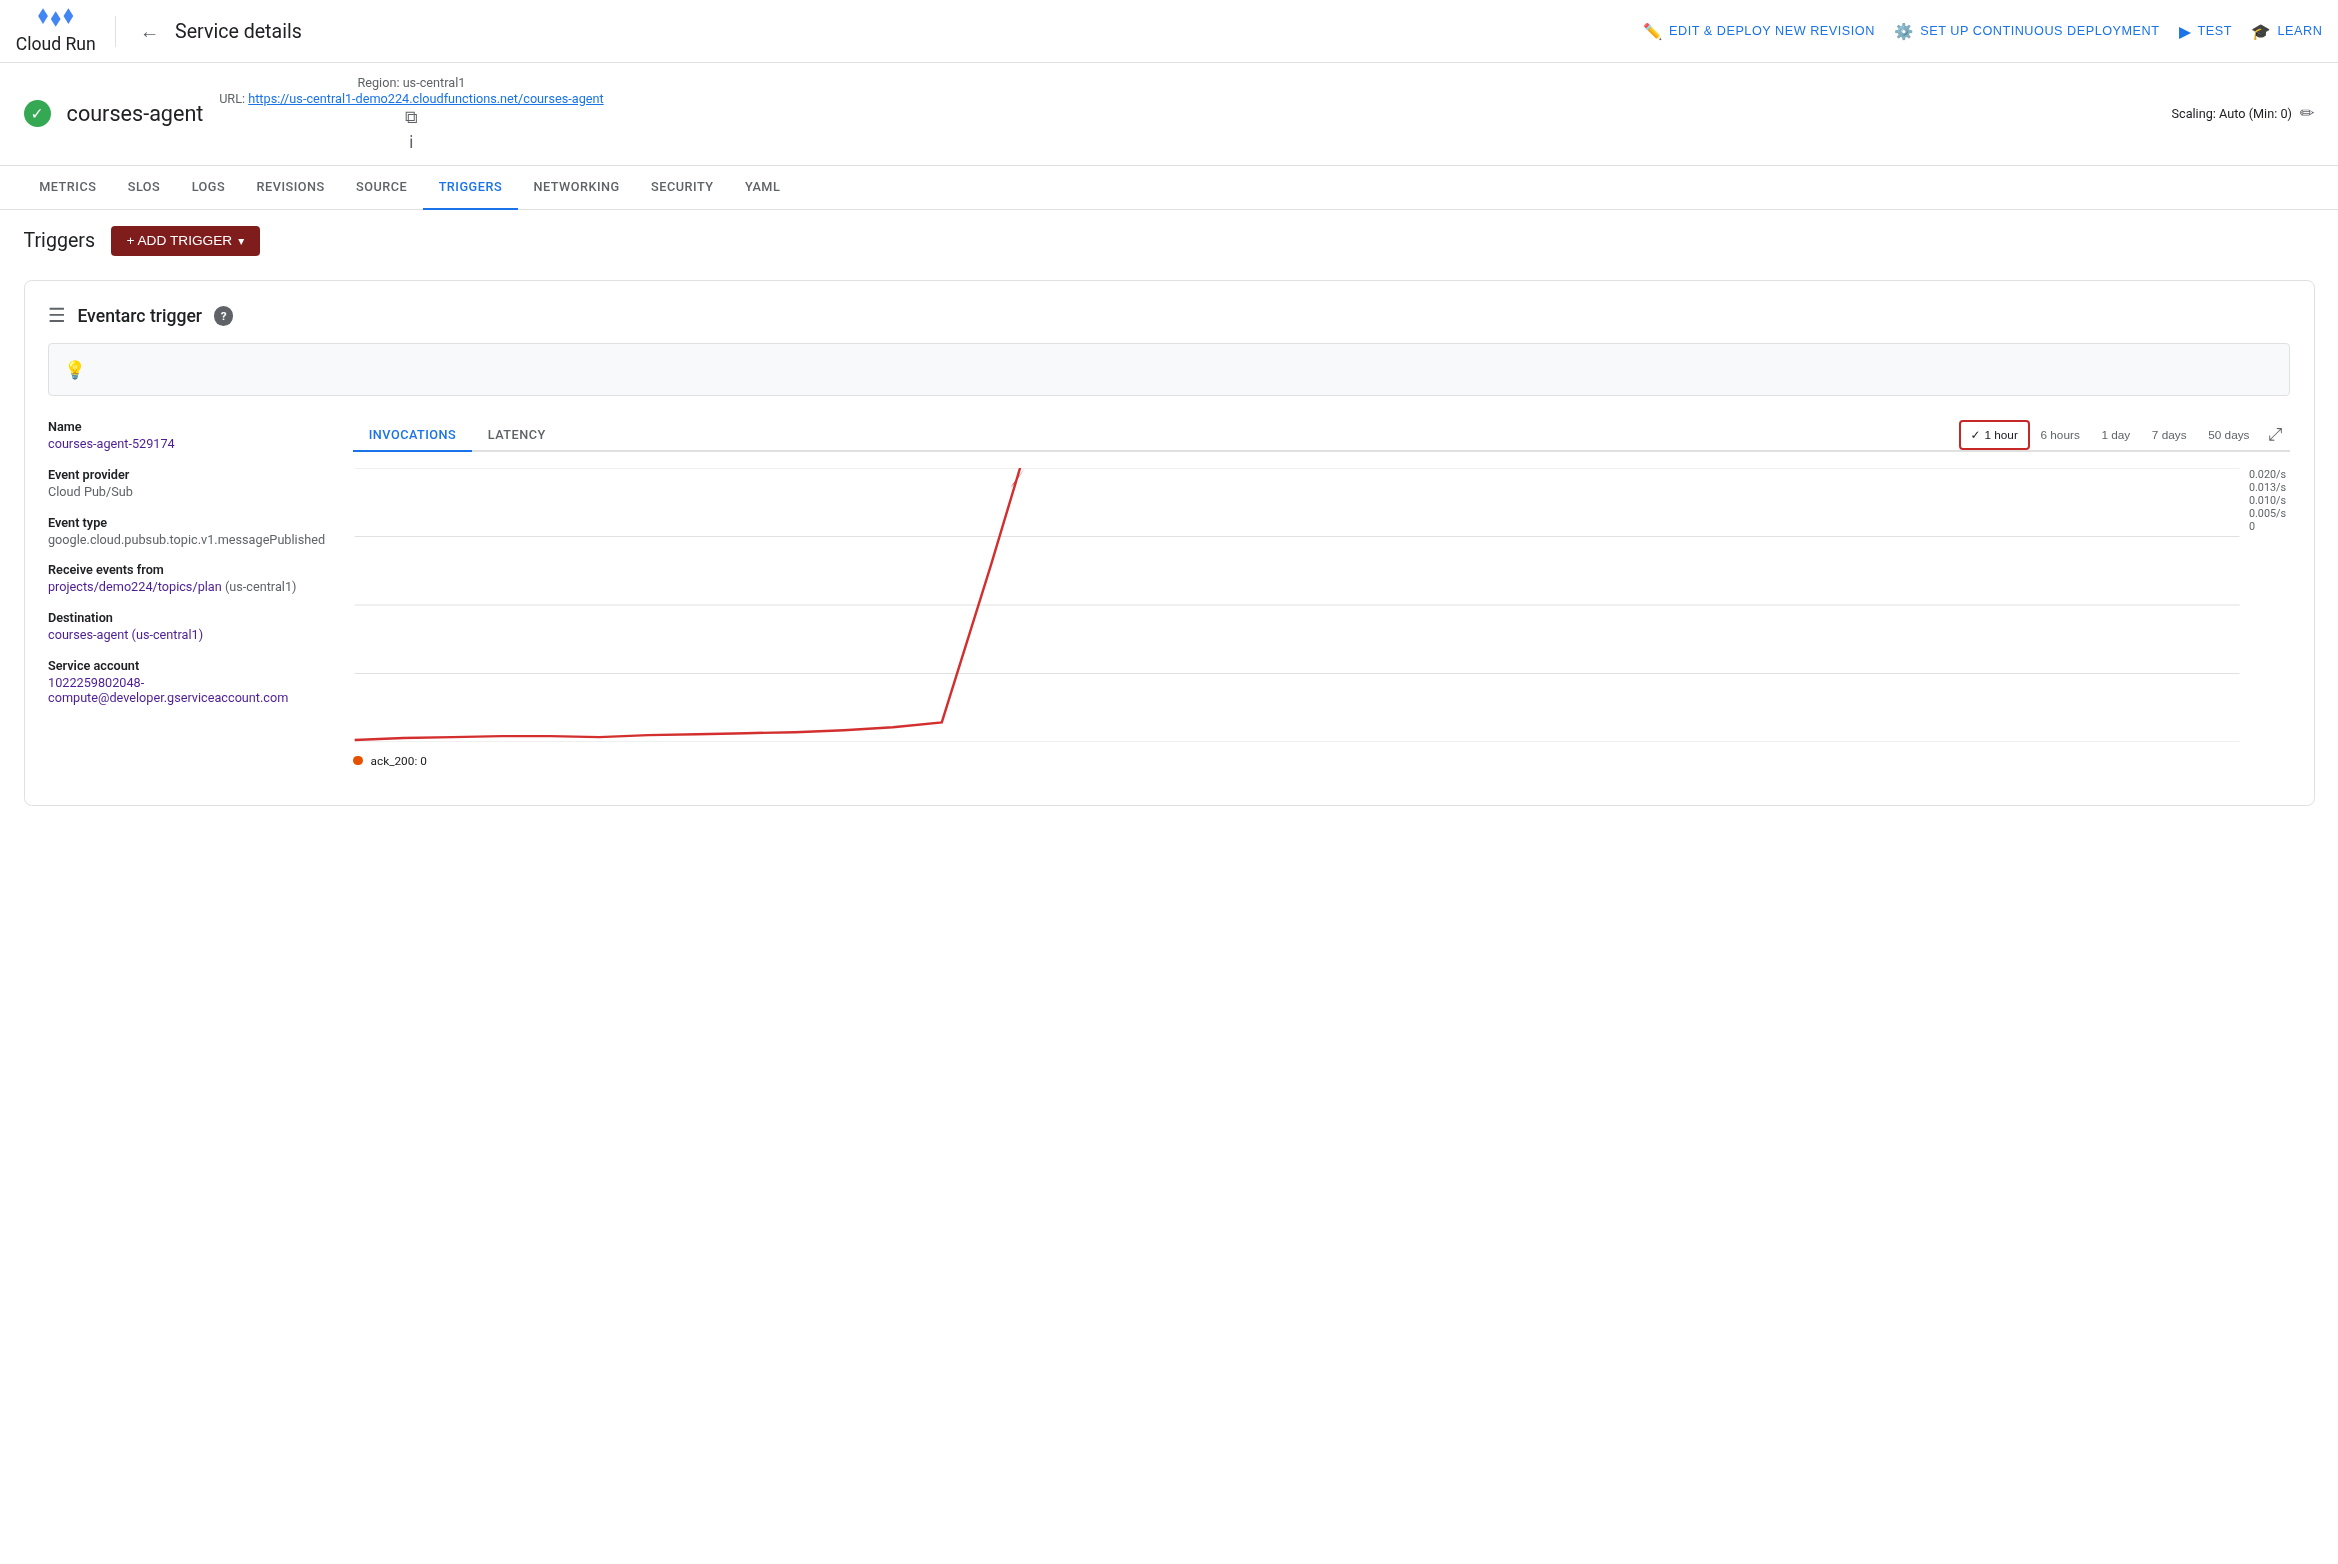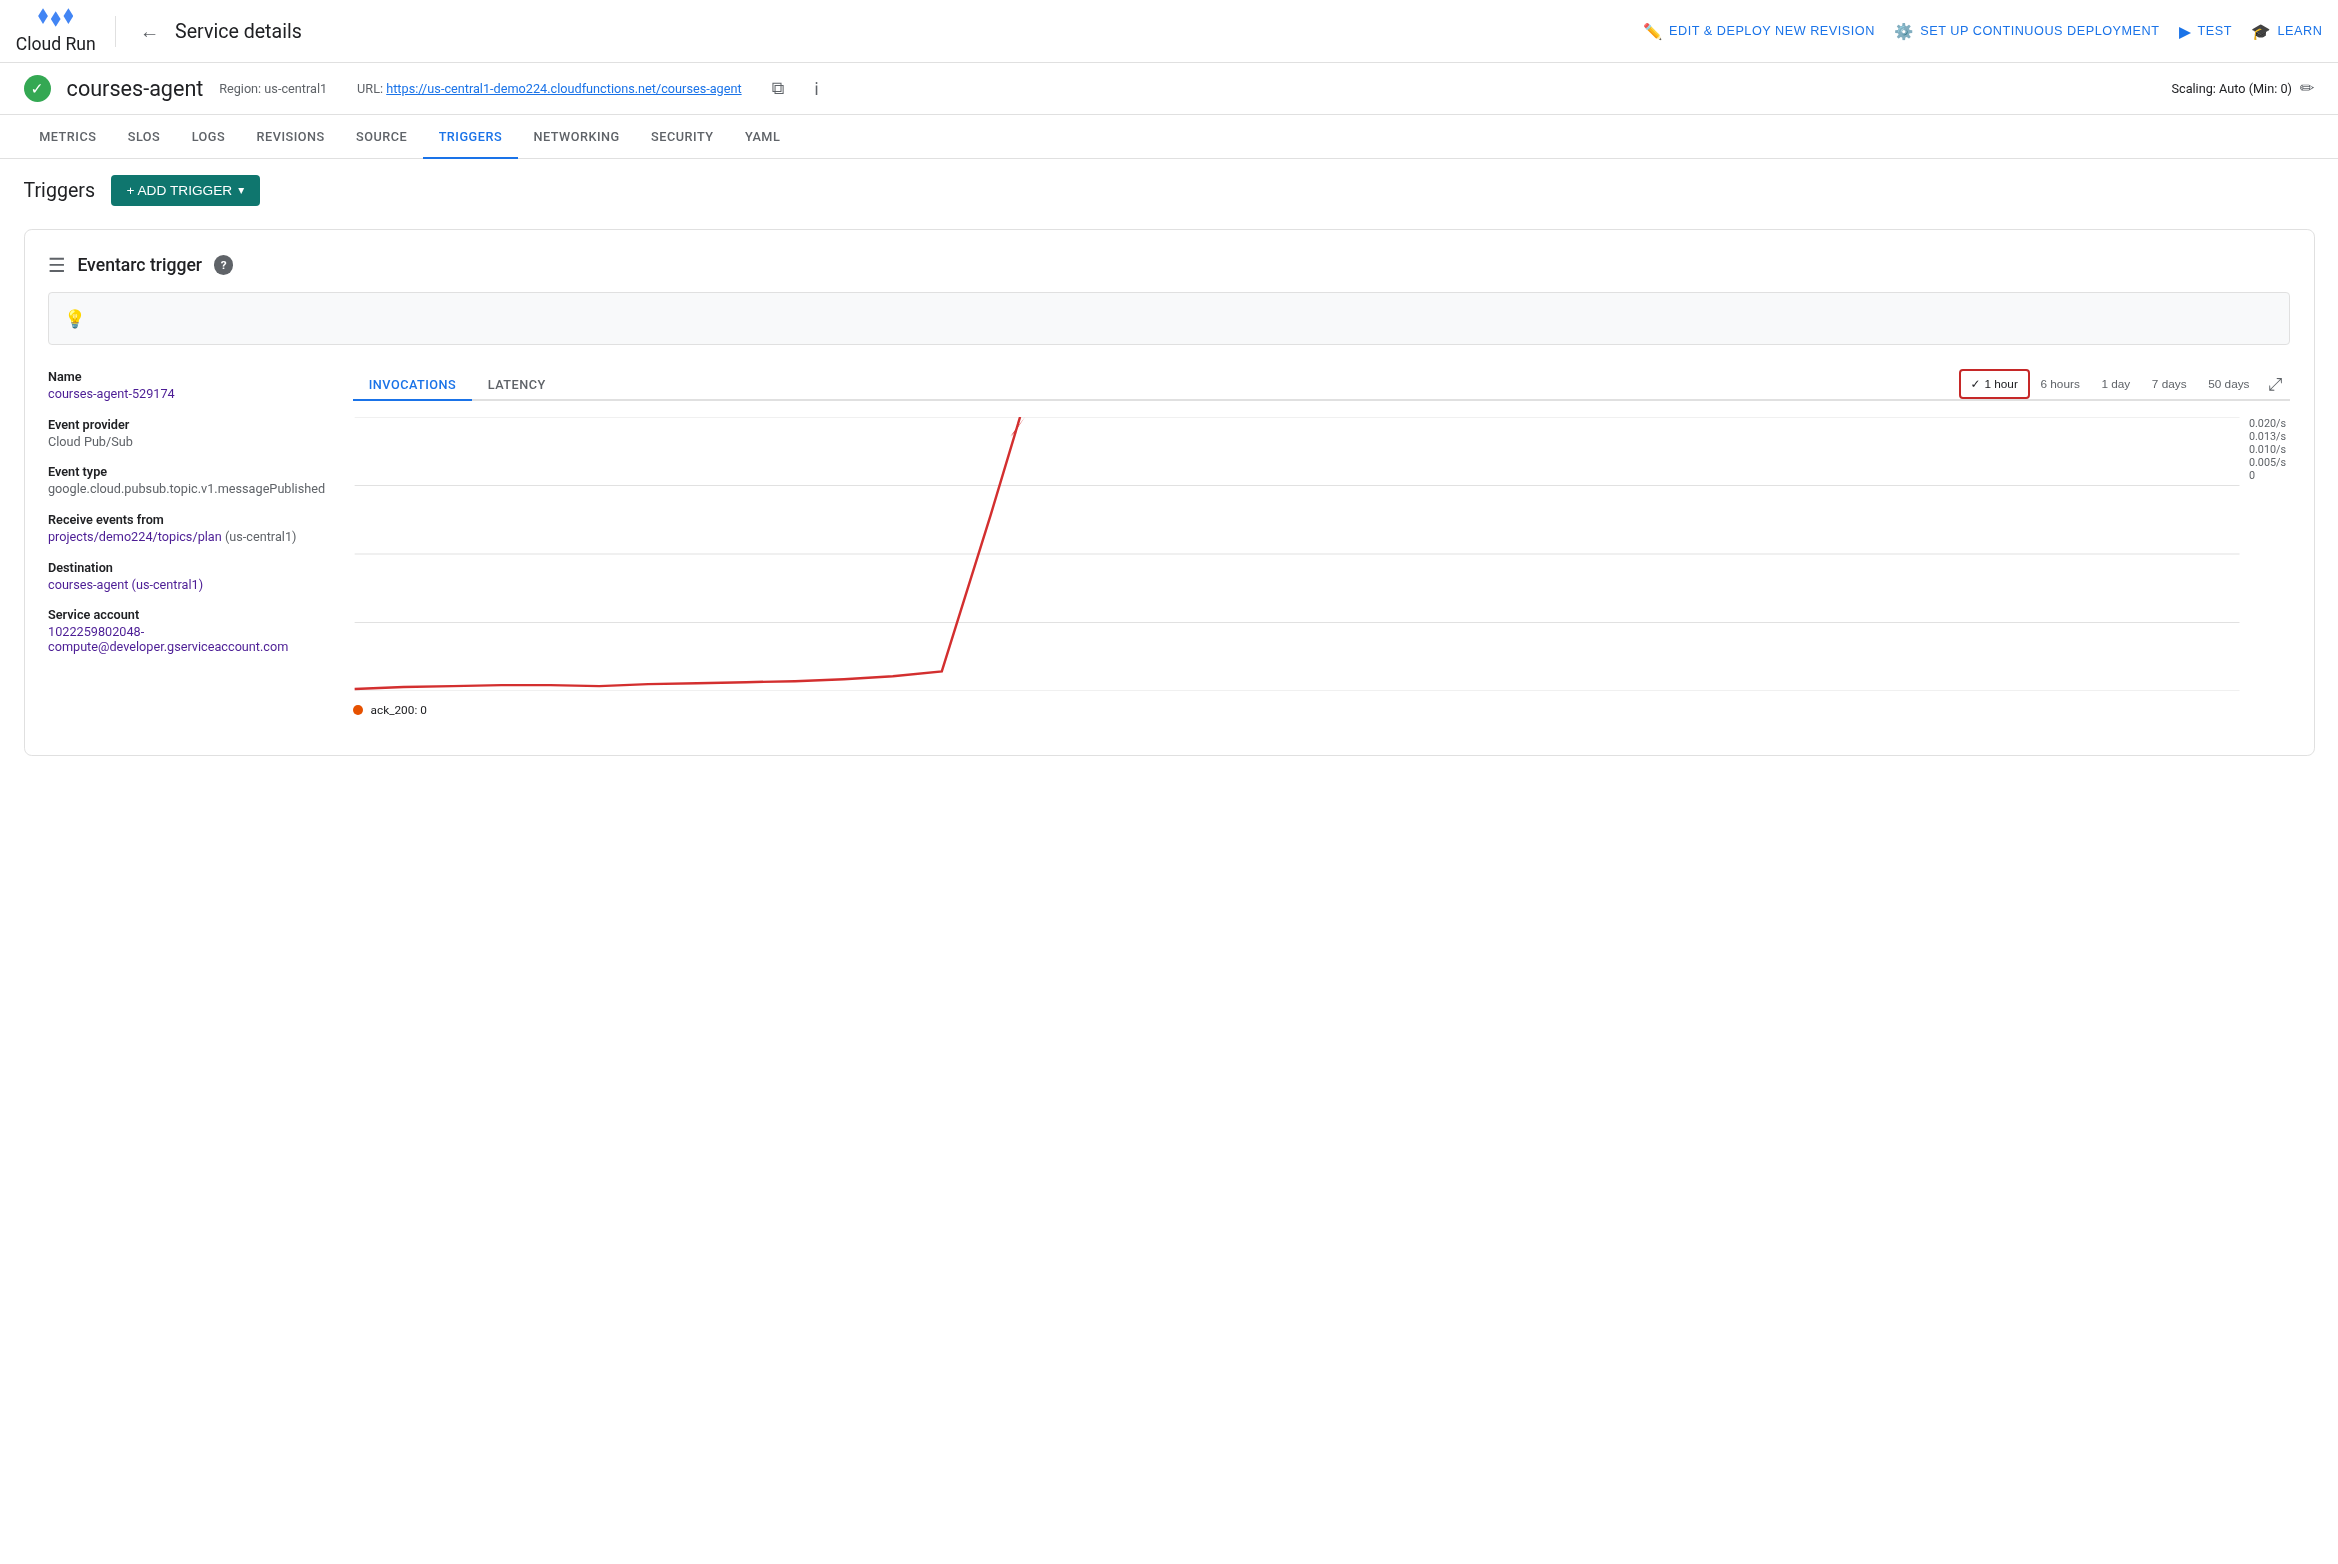--- a/index.html
+++ b/index.html
@@ -18,35 +18,35 @@
     .back-btn { cursor: pointer; color: #5f6368; font-size: 19.6px; background: none; border: none; padding: 3.9px; }
     .page-title { font-size: 19.6px; font-weight: 400; color: #202124; }
     .nav-actions { display: flex; align-items: center; gap: 19.6px; margin-left: auto; }
     .nav-action-btn { display: flex; align-items: center; gap: 5.9px; color: #1a73e8; font-size: 12.7px; font-weight: 500; text-transform: uppercase; cursor: pointer; background: none; border: none; letter-spacing: 0.5px; }
     .nav-action-btn .icon { font-size: 15.7px; }
 
     
     .service-header { display: flex; align-items: center; padding: 11.8px 23.5px; gap: 15.7px; border-bottom: 1px solid #e0e0e0; }
     .status-icon { width: 27.4px; height: 27.4px; background: #34a853; border-radius: 50%; display: flex; align-items: center; justify-content: center; color: white; font-size: 15.7px; flex-shrink: 0; }
     .service-name { font-size: 21.6px; font-weight: 400; color: #202124; }
-    .service-meta { display: flex; align-items: center; gap: 30px; font-size: 12.7px; color: #5f6368; }
+    .service-meta { display: flex; align-items: center; gap: 1px; font-size: 12.7px; color: #5f6368; flex-direction: column; }
     .service-url { color: #1a73e8; }
     .meta-icon-btn { background: none; border: none; cursor: pointer; color: #5f6368; font-size: 17.6px; }
     .scaling-info { margin-left: auto; display: flex; align-items: center; gap: 7.8px; font-size: 12.7px; color: #202124; }
 
     
     .tabs { display: flex; padding: 0 23.5px; border-bottom: 1px solid #e0e0e0; }
     .tab { padding: 13.7px 15.7px; font-size: 12.7px; font-weight: 500; color: #5f6368; cursor: pointer; text-transform: uppercase; letter-spacing: 0.5px; border-bottom: 2.9px solid transparent; margin-bottom: -1px; }
     .tab.active { color: #1a73e8; border-bottom-color: #1a73e8; }
 
     
     .triggers-section { padding: 15.7px 23.5px; }
     .triggers-header { display: flex; align-items: center; gap: 15.7px; margin-bottom: 23.5px; }
     .triggers-title { font-size: 19.6px; font-weight: 400; }
-    .add-trigger-btn { display: flex; align-items: center; gap: 5.9px; background: #0f766e; color: white; border: none; padding: 7.8px 15.7px; border-radius: 3.9px; font-size: 13.7px; font-weight: 500; cursor: pointer; }
+    .add-trigger-btn { display: flex; align-items: center; gap: 5.9px; background: #7f1d1d; color: white; border: none; padding: 7.8px 15.7px; border-radius: 3.9px; font-size: 13.7px; font-weight: 500; cursor: pointer; }
     .add-trigger-btn .dropdown-arrow { font-size: 11.8px; }
 
     
     .trigger-card { border: 1px solid #e0e0e0; border-radius: 7.8px; padding: 23.5px; }
     .trigger-card-header { display: flex; align-items: center; gap: 11.8px; margin-bottom: 15.7px; }
     .trigger-card-header h2 { font-size: 17.6px; font-weight: 500; }
     .menu-icon { color: #5f6368; font-size: 19.6px; }
     .help-icon { width: 19.6px; height: 19.6px; border-radius: 50%; background: #5f6368; color: white; display: flex; align-items: center; justify-content: center; font-size: 11.8px; font-weight: bold; cursor: pointer; }
 
     

